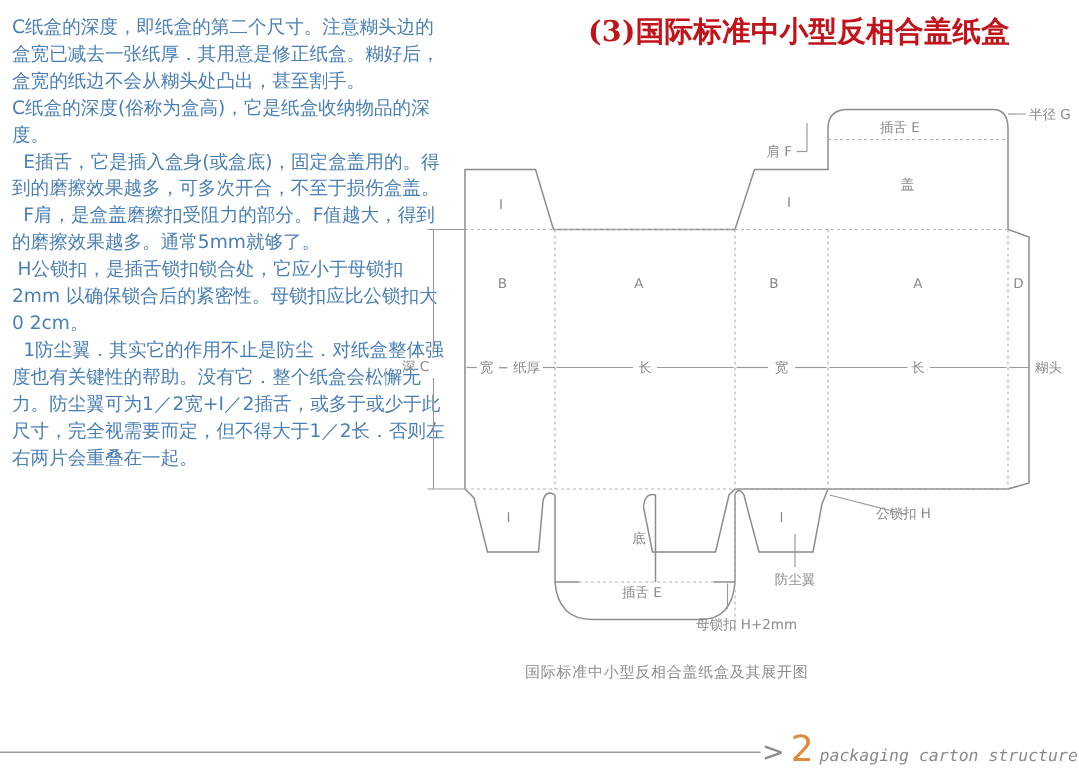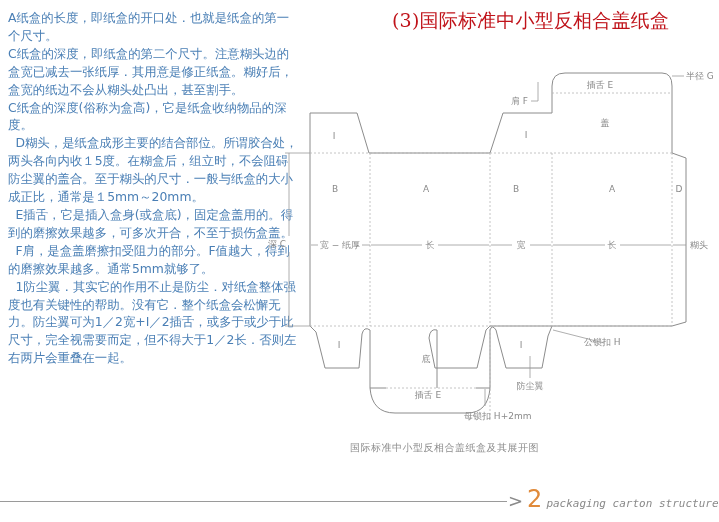--- a/index.html
+++ b/index.html
@@ -10,21 +10,21 @@
   .left-text {
     position:absolute; left:8px; top:9px; width:290px;
     color:#4a7fb5; font-size:12.4px; line-height:17.9px;
     font-family: "DejaVu Sans", "Liberation Sans", sans-serif;
   }
   .left-text p { margin:0; }
   .left-text .indent1 { text-indent:0.6em; }
   .left-text .indent2 { text-indent:0.3em; }
   .page-title {
     position:absolute; left:392px; top:8px;
-    color:#c0131a; font-weight:normal; font-size:19px; letter-spacing:0.2px;
+    color:#c0131a; font-weight:bold; font-size:19px; letter-spacing:0.2px;
     font-family: "DejaVu Serif", "Liberation Serif", serif;
   }
   svg.diagram { position:absolute; left:0; top:0; }
   .dlabel {
     font-family: "DejaVu Sans", "Liberation Sans", sans-serif;
     fill:#8a8a8a; font-size:9px;
   }
   .caption {
     position:absolute; left:350px; top:441px;
     color:#8d8d8d; font-size:10px;
@@ -40,26 +40,25 @@
     display:flex; align-items:baseline; gap:4px; white-space:nowrap;
   }
   .footer .chev { color:#8a8a8a; font-size:18px; font-family:"DejaVu Sans", sans-serif; }
   .footer .num { color:#e08a3a; font-size:24px; font-family:"DejaVu Sans", sans-serif; }
   .footer .sub { color:#8a8a8a; font-size:11px; font-style:italic; font-family:"DejaVu Sans Mono", monospace; }
 </style>
 </head>
 <body>
 
 <div class="left-text">
-  <p>A纸盒的长度，即纸盒的开口处．也就是纸盒的第一个尺寸。</p>
   <p>C纸盒的深度，即纸盒的第二个尺寸。注意糊头边的盒宽已减去一张纸厚．其用意是修正纸盒。糊好后，盒宽的纸边不会从糊头处凸出，甚至割手。</p>
   <p>C纸盒的深度(俗称为盒高)，它是纸盒收纳物品的深度。</p>
-  <p class="indent1">D糊头，是纸盒成形主要的结合部位。所谓胶合处，两头各向内收１5度。在糊盒后，组立时，不会阻碍防尘翼的盖合。至于糊头的尺寸．一般与纸盒的大小成正比，通常是１5mm～20mm。</p>
   <p class="indent1">E插舌，它是插入盒身(或盒底)，固定盒盖用的。得到的磨擦效果越多，可多次开合，不至于损伤盒盖。</p>
   <p class="indent1">F肩，是盒盖磨擦扣受阻力的部分。F值越大，得到的磨擦效果越多。通常5mm就够了。</p>
+  <p class="indent2">H公锁扣，是插舌锁扣锁合处，它应小于母锁扣2mm 以确保锁合后的紧密性。母锁扣应比公锁扣大0 2cm。</p>
   <p class="indent1">1防尘翼．其实它的作用不止是防尘．对纸盒整体强度也有关键性的帮助。没有它．整个纸盒会松懈无力。防尘翼可为1／2宽+I／2插舌，或多于或少于此尺寸，完全视需要而定，但不得大于1／2长．否则左右两片会重叠在一起。</p>
 </div>
 
 <div class="page-title">(3)国际标准中小型反相合盖纸盒</div>
 
 <svg class="diagram" width="719" height="522" viewBox="0 0 719 522">
   <g fill="none" stroke="#8c8c8c" stroke-width="1">
 
     <path d="
       M310,153 L310,113 L357,113 L369,153

